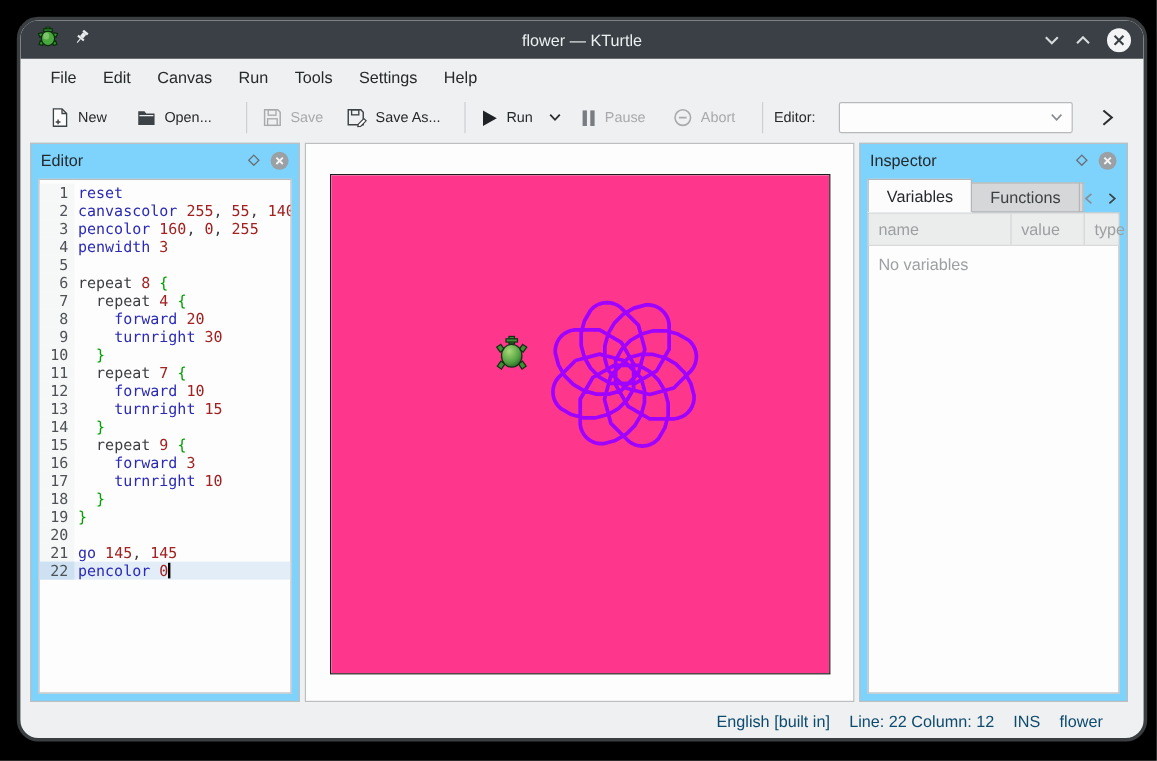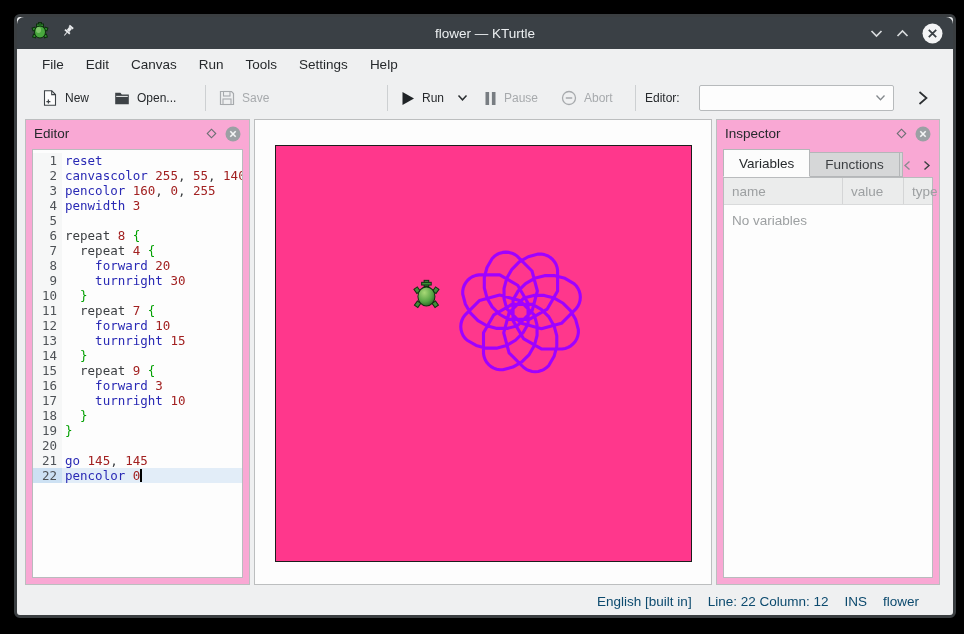--- a/index.html
+++ b/index.html
@@ -1,19 +1,19 @@
 <!DOCTYPE html>
 <html><head>
 <meta charset="utf-8">
 <style>
   html,body{margin:0;padding:0}
   body{width:964px;height:634px;background:#000;position:relative;overflow:hidden;
        font-family:"Liberation Sans",sans-serif;-webkit-font-smoothing:antialiased}
   .window{position:absolute;left:14px;top:14px;width:936px;height:598px;
-          background:#eff0f1;border:3px solid #3a3e41;border-radius:6px;
+          background:#eff0f1;border:3px solid #3a3e41;border-radius:18px;
           box-shadow:0 6px 14px rgba(0,0,0,.95);overflow:hidden}
   
   .titlebar{position:relative;height:32px;background:#3a4045;display:flex;align-items:center;
             border-radius:7px 7px 0 0;padding:0 10px;color:#eff0f1}
   .titlebar .app-icon{margin-left:4px}
   .titlebar .pin{margin-left:12px}
   .tb-title{position:absolute;left:0;right:0;text-align:center;font-size:13.5px;color:#eceff1;pointer-events:none}
   .tb-controls{margin-left:auto;display:flex;align-items:center;gap:13px;z-index:2}
   .tb-btn{display:flex;align-items:center;justify-content:center;cursor:default}
   
@@ -22,21 +22,21 @@
   
   .toolbar{position:relative;height:38px;font-size:12px;color:#26292c}
   .tbtn{position:absolute;top:4px;height:30px;display:flex;align-items:center;gap:7px;padding:0 4px}
   .tbtn.disabled{color:#a7aaad}
   .tsep{position:absolute;top:6px;width:1px;height:26px;background:#cdd0d2}
   .console-label{position:absolute;top:4px;height:30px;display:flex;align-items:center}
   .console-combo{position:absolute;top:6px;height:24px;background:#fdfdfd;border:1px solid #b7babc;
                  border-radius:2px;display:flex;align-items:center;justify-content:flex-end;padding-right:7px}
   
   .main{position:absolute;left:0;top:100px;right:0;bottom:28px}
-  .panel{position:absolute;top:2px;bottom:2px;background:#f9a8d4;border:1px solid #bcbebf}
+  .panel{position:absolute;top:2px;bottom:2px;background:#7dd3fc;border:1px solid #bcbebf}
   .panel-header{height:27px;display:flex;align-items:center;padding:0 8px;font-size:13.5px;color:#26292c}
   .panel-header .ph-icons{margin-left:auto;display:flex;align-items:center;gap:8px}
   #editor-panel{left:8px;width:223px}
   #canvas-panel{left:237px;width:456px;background:#fdfdfd}
   #inspector-panel{left:699px;width:222px}
   
   .code-area{position:absolute;left:6px;right:6px;top:29px;bottom:6px;background:#fdfdfd;
              border:1px solid #b9bbbd;overflow:hidden;font-family:"DejaVu Sans Mono","Liberation Mono",monospace;
              font-size:12.5px;line-height:15px;padding-top:3px}
   .code-row{display:flex;height:15px;white-space:pre}
@@ -142,20 +142,28 @@
       <span>Open...</span>
     </div>
     <div class="tsep" style="left:188px"></div>
     <div class="tbtn disabled" style="left:198px">
       <svg width="16" height="16" viewBox="0 0 16 16">
         <path d="M1.5 1.5 h11 l2 2 v11 h-13 z" fill="none" stroke="#a7aaad" stroke-width="1.2"></path>
         <rect x="4.5" y="1.5" width="6.5" height="4.5" fill="none" stroke="#a7aaad" stroke-width="1.1"></rect>
         <rect x="4" y="9" width="8" height="5.5" fill="none" stroke="#a7aaad" stroke-width="1.1"></rect>
       </svg>
       <span>Save</span>
+    </div>
+    <div class="tbtn" style="left:268px">
+      <svg width="17" height="16" viewBox="0 0 17 16">
+        <path d="M1.2 1.5 h10.5 l2 2 v10.5 h-12.5 z" fill="none" stroke="#3d4246" stroke-width="1.2"></path>
+        <rect x="4" y="1.5" width="6" height="4.2" fill="none" stroke="#3d4246" stroke-width="1.1"></rect>
+        <path d="M9.6 13.4 l4.6 -4.6 l1.9 1.9 l-4.6 4.6 l-2.4 .5 z" fill="#fdfdfd" stroke="#3d4246" stroke-width="1"></path>
+      </svg>
+      <span>Save As...</span>
     </div>
     <div class="tsep" style="left:370px"></div>
     <div class="tbtn" style="left:380px">
       <svg width="14" height="15" viewBox="0 0 14 15">
         <polygon points="1.5,1 13,7.5 1.5,14" fill="#1f2326"></polygon>
       </svg>
       <span>Run</span>
       <svg width="11" height="8" viewBox="0 0 11 8" style="margin-left:6px">
         <polyline points="1.5,1.5 5.5,5.8 9.5,1.5" fill="none" stroke="#2a2e31" stroke-width="1.5"></polyline>
       </svg>

